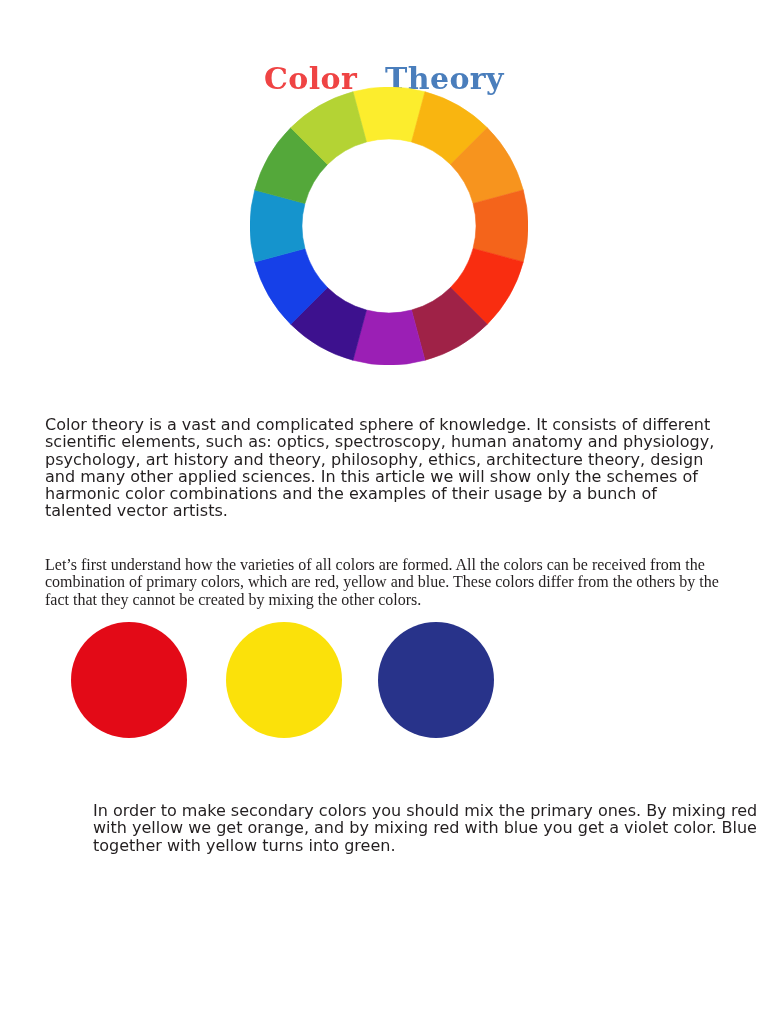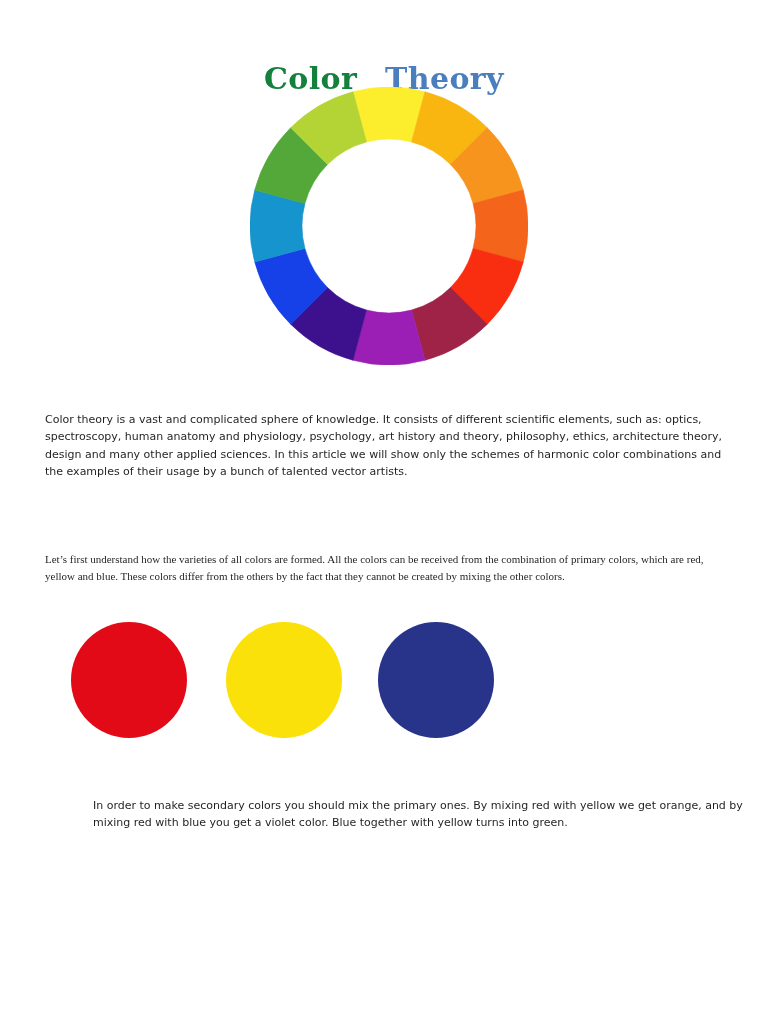--- a/index.html
+++ b/index.html
@@ -48,21 +48,21 @@
     width: 278px;
     height: 278px;
   }
   .wheel-svg { display: block; width: 278px; height: 278px; }
 
   
   .body-text {
     position: absolute;
     left: 45px;
     width: 678px;
-    font-size: 11px;
+    font-size: 16px;
     line-height: 17.3px;
     color: #231f20;
     text-align: left;
   }
   .para-1 { top: 400px; }
   .section-head {
     position: absolute;
     left: 45px;
     top: 503px;
     width: 678px;
@@ -91,21 +91,21 @@
   .swatch-0 { left: 71px; }
   .swatch-1 { left: 226px; }
   .swatch-2 { left: 378px; }
 </style>
 </head>
 <body>
 
 <div class="page">
 
   <h1 class="doc-title">
-    <span class="title-word-a" style="color: #15803d;">Color </span><span class="title-word-b" style="color: rgb(74, 126, 188);">Theory</span>
+    <span class="title-word-a" style="color: #ef4444;">Color </span><span class="title-word-b" style="color: rgb(74, 126, 188);">Theory</span>
   </h1>
 
   <div class="wheel-wrap">
     <svg class="wheel-svg" viewBox="0 0 278 278">
       <g id="wheel-segments">
           <path d="M 103.02415273074959 4.736310145819516 A 139 139 0 0 1 174.97584726925038 4.736310145819516 L 161.51725692391932 54.96445311285106 A 87 87 0 0 0 116.48274307608068 54.96445311285106 Z" fill="#fced2d" stroke="#fced2d" stroke-width="0.6"></path>
           <path d="M 174.97584726925038 4.736310145819516 A 139 139 0 0 1 237.2878425849301 40.712157415069896 L 200.51828996322965 77.48171003677038 A 87 87 0 0 0 161.51725692391932 54.96445311285106 Z" fill="#f9b510" stroke="#f9b510" stroke-width="0.6"></path>
           <path d="M 237.2878425849301 40.712157415069896 A 139 139 0 0 1 273.2636898541805 103.02415273074962 L 223.03554688714894 116.4827430760807 A 87 87 0 0 0 200.51828996322965 77.48171003677038 Z" fill="#f7941e" stroke="#f7941e" stroke-width="0.6"></path>
           <path d="M 273.2636898541805 103.02415273074962 A 139 139 0 0 1 273.2636898541805 174.97584726925038 L 223.03554688714894 161.51725692391932 A 87 87 0 0 0 223.03554688714894 116.4827430760807 Z" fill="#f4641b" stroke="#f4641b" stroke-width="0.6"></path>
           <path d="M 273.2636898541805 174.97584726925038 A 139 139 0 0 1 237.2878425849301 237.2878425849301 L 200.51828996322965 200.51828996322962 A 87 87 0 0 0 223.03554688714894 161.51725692391932 Z" fill="#f92d10" stroke="#f92d10" stroke-width="0.6"></path>

